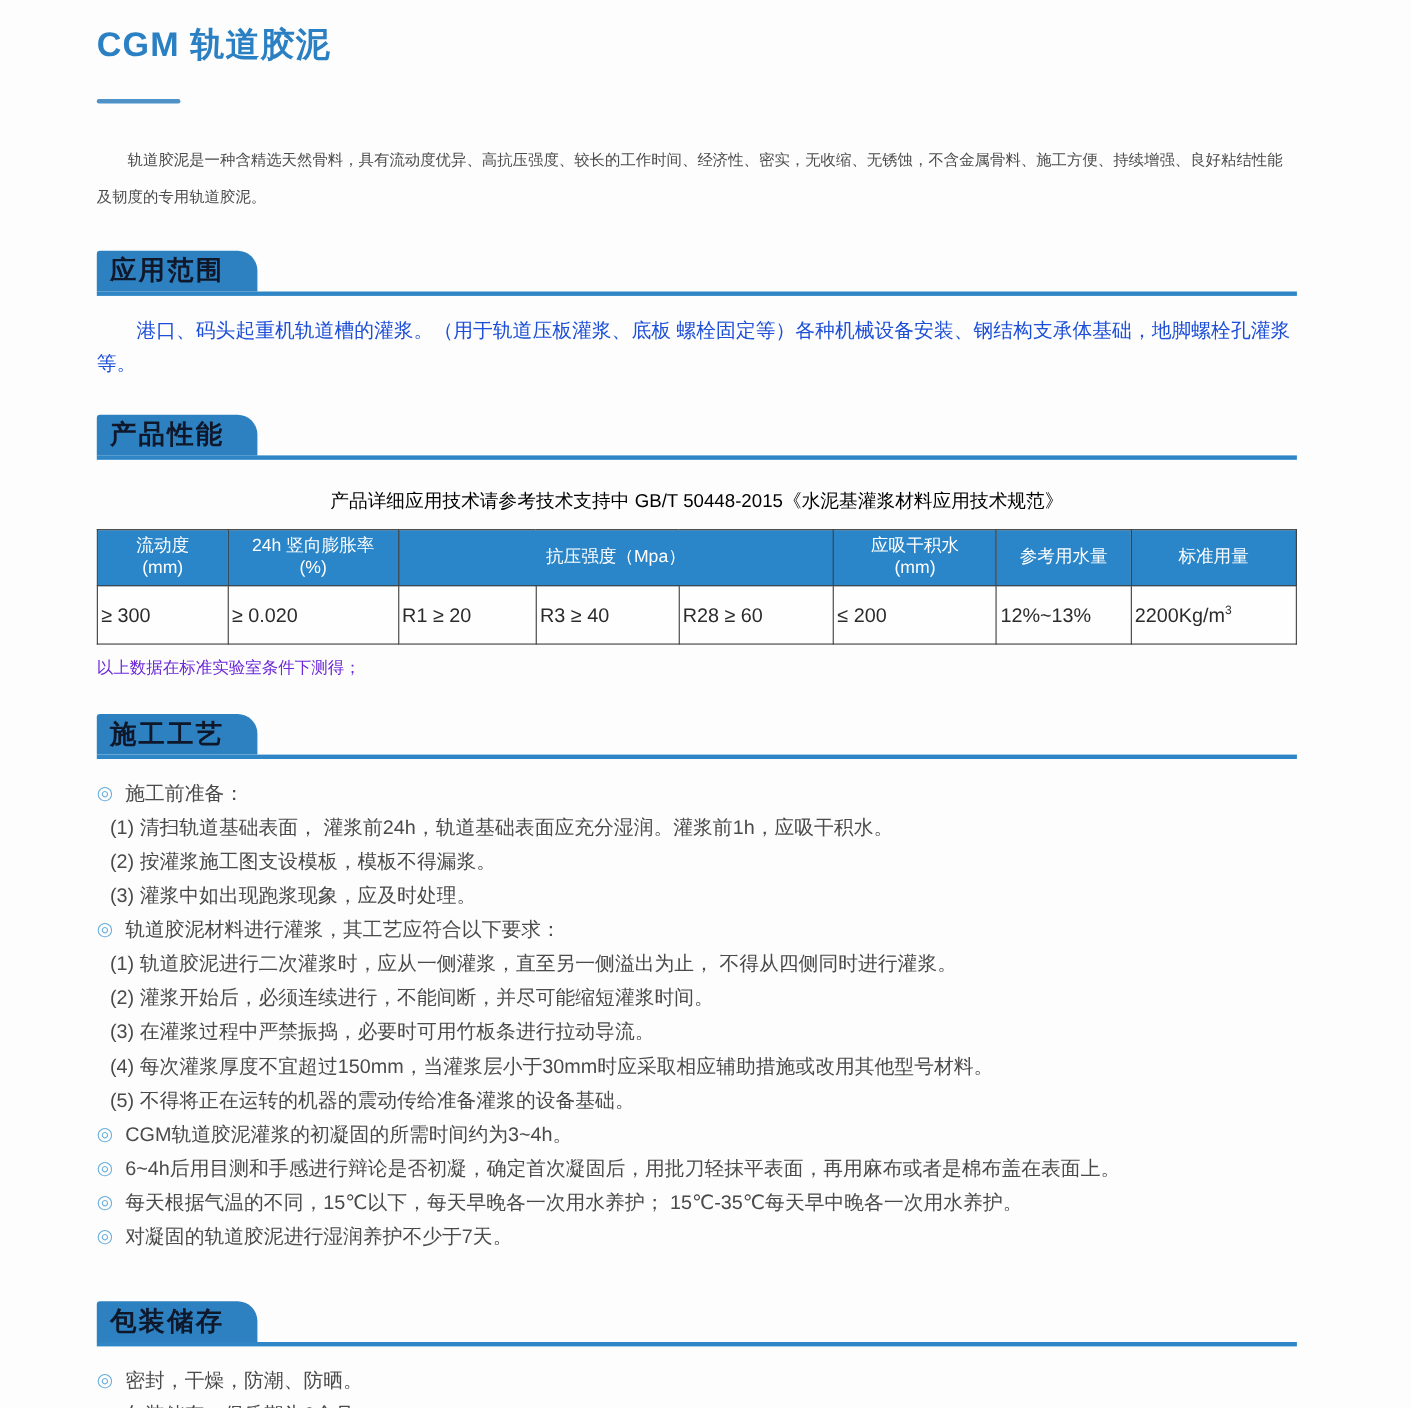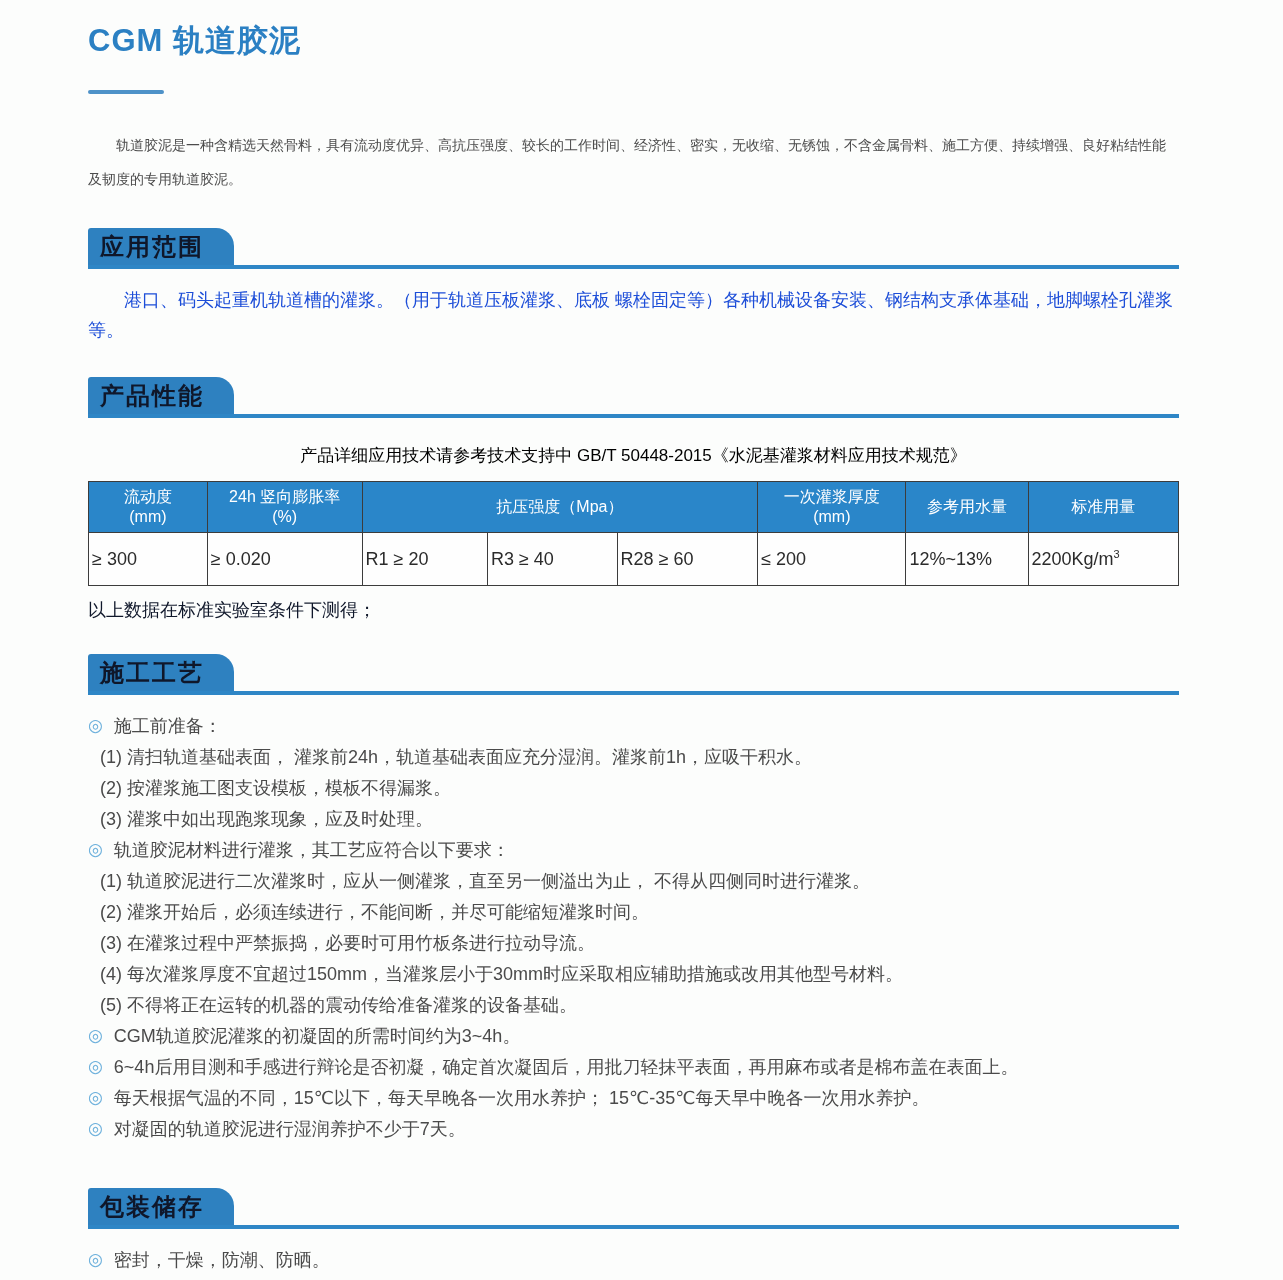--- a/index.html
+++ b/index.html
@@ -46,21 +46,21 @@
     background:#2a86c9;color:#fff;font-weight:normal;font-size:16px;
     border:1px solid #3c3c3c;text-align:center;padding:5px 3px;line-height:20px;
     height:46px;box-sizing:border-box;vertical-align:middle;
   }
   table.perf td{
     background:#fefefe;border:1px solid #3c3c3c;
     font-size:18px;color:#2b2b2b;padding:0 3px;height:52px;vertical-align:middle;
   }
   table.perf td sup{font-size:11px;}
   .table-note{
-    margin:12px 0 0 0;font-size:18px;color:#0f172a;
+    margin:12px 0 0 0;font-size:15px;color:#6d28d9;
   }
   .plist{margin-top:20px;}
   .li{
     display:flex;align-items:flex-start;
     font-size:18px;line-height:22px;color:#4a4a4a;
     margin-bottom:9px;
   }
   .li .bullet{
     flex:0 0 auto;color:#6cb0dc;font-size:17px;line-height:22px;
     margin-right:11px;font-weight:bold;
@@ -110,21 +110,21 @@
             <span>(mm)</span>
           </th>
           <th>
             <span>24h 竖向膨胀率</span><br>
             <span>(%)</span>
           </th>
           <th colspan="3">
             <span>抗压强度（Mpa）</span>
           </th>
           <th>
-            <span>一次灌浆厚度</span><br>
+            <span>应吸干积水</span><br>
             <span>(mm)</span>
           </th>
           <th>
             <span>参考用水量</span>
           </th>
           <th>
             <span>标准用量</span>
           </th>
         </tr>
       </thead>

